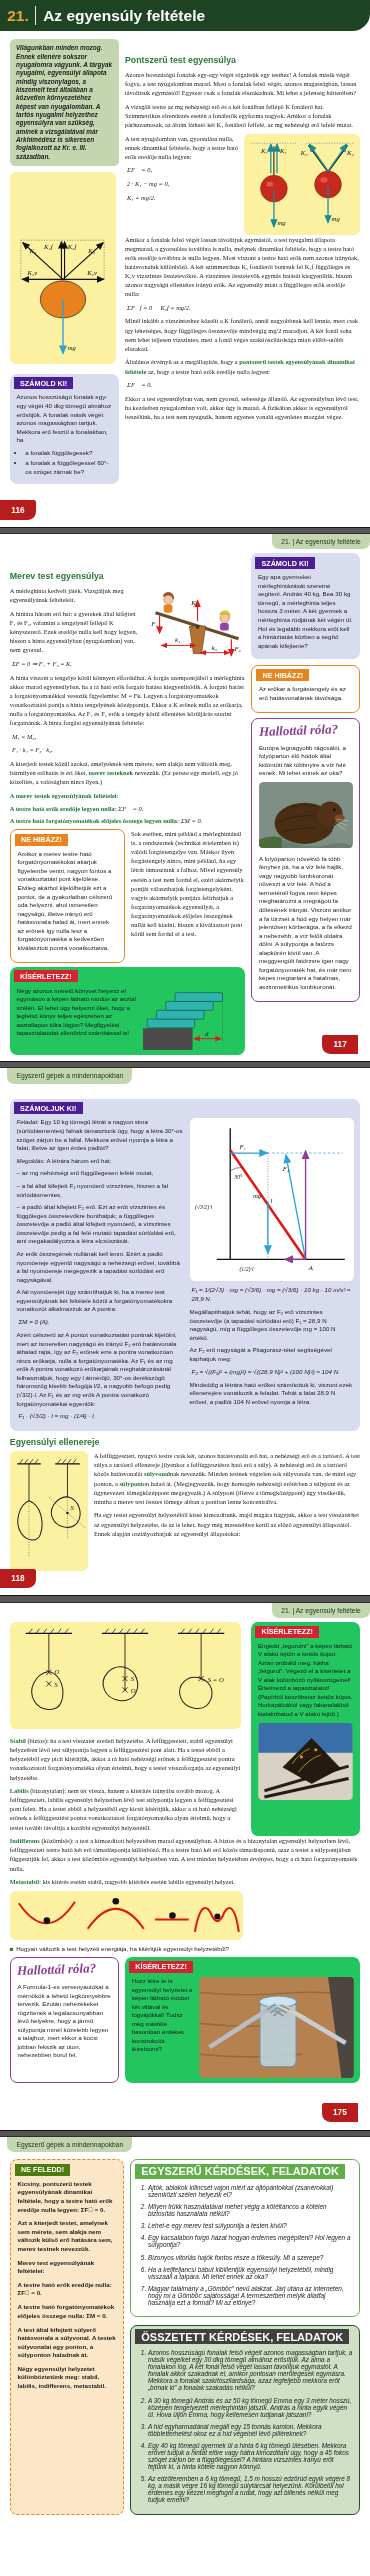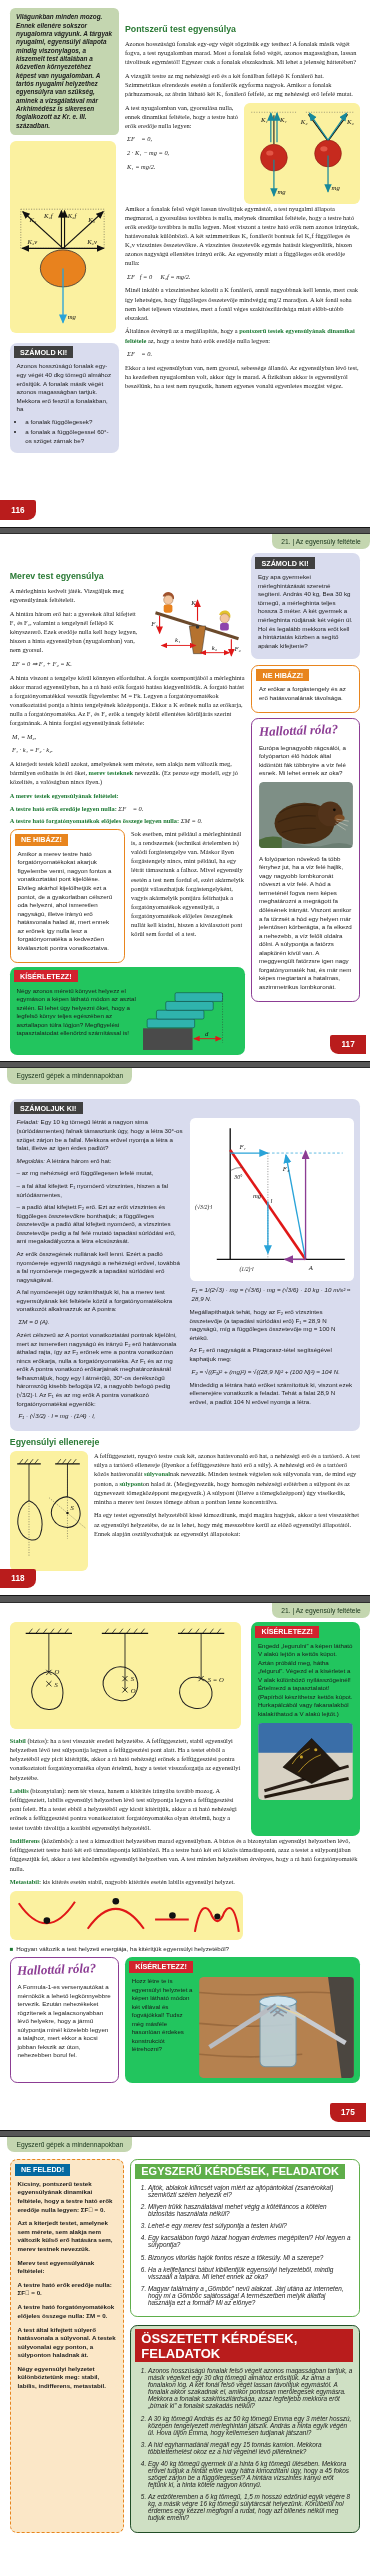--- a/index.html
+++ b/index.html
@@ -14,43 +14,43 @@
   .banner{background:#1f4423;height:31px;display:flex;align-items:center;gap:6.7px;border-radius:0 0 17.5px 0;padding-left:7.2px}
   .banner-num{color:#e9a13b;font:bold 15.5px "Liberation Sans",sans-serif}
   .banner-sep{width:1px;height:19.6px;background:#e8e8e8}
   .banner-title{color:#fff;font:bold 15.5px "Liberation Sans",sans-serif;margin:0}
   
   .tabrow{display:flex}
   .tabrow.r{justify-content:flex-end}
   .top-tab{background:#c4d6b0;color:#17331a;font:6.7px "Liberation Sans",sans-serif;padding:4.1px 9.3px;border-radius:0 0 7.2px 7.2px}
   .page-tab{position:absolute;bottom:7.2px;background:#b91c1c;color:#fff;font:bold 8.2px "Liberation Sans",sans-serif;padding:5.2px 11.3px}
   .page-tab.l{left:0;border-radius:0 2.1px 8.2px 0}
-  .page-tab.r{right:4px;border-radius:2.1px 0 0 8.2px}
+  .page-tab.r{right:12px;border-radius:2.1px 0 0 8.2px}
   
   h2.sec{color:#2a7a35;font:bold 8.8px "Liberation Sans",sans-serif;margin:6.2px 0 4.6px}
   .eq{font-style:italic;margin:1px 0 4.6px 2.1px}
   .note{background:#c4d6b0;border-radius:5.2px;padding:5.2px 6.2px;font:italic bold 6.4px "Liberation Sans",sans-serif;line-height:1.3}
   .greenb{color:#1e7a34;font-weight:bold}
   .condline{color:#1e7a34;font-weight:bold;margin:0 0 3.6px}
   .condline .blk{color:#1b1b1b;font-weight:normal;font-style:italic}
   .caption{font:6.2px "Liberation Sans",sans-serif;margin:3.1px 0 5.2px}
   .caption .sq{color:#1e7a34;margin-right:2.6px}
   
   .bx{border-radius:7.2px;padding:5.2px 6.7px;font-family:"Liberation Sans",sans-serif;font-size:6.2px;line-height:1.38;box-sizing:border-box}
   .bx p{margin:0 0 4.1px}
   .bx-head{display:inline-block;color:#fff;font:bold 7.2px "Liberation Sans",sans-serif;padding:1.5px 6.2px;margin:-1.5px 0 4.1px -2.6px}
-  .bx-blue{background:#d9dcee}.bx-blue .bx-head{background:#404040}
+  .bx-blue{background:#d9dcee}.bx-blue .bx-head{background:#4c1d95}
   .bx-orange{background:#fff;border:1.5px solid #e8851e}.bx-orange .bx-head{background:#e8851e}
   .bx-pink{background:#22c55e}.bx-pink .bx-head{background:#d2232e}
   .bx-purple{background:#fff;border:1.5px solid #8c3d94}
   .hal-title{color:#8c3d94;font:bold italic 13px "Liberation Serif",serif;margin:0 0 3.6px;transform:rotate(-2deg);transform-origin:left}
-  .bx-nefeledd{background:#fbe7c7;border:1.5px dashed #e8851e}.bx-nefeledd .bx-head{background:#0369a1}
+  .bx-nefeledd{background:#fbe7c7;border:1.5px dashed #e8851e}.bx-nefeledd .bx-head{background:#4d7c0f}
   .bx-nefeledd p{font-weight:bold;margin:0 0 5.2px}
   .bx-simple{background:#fff;border:1.5px solid #5fae4a}.bx-simple .bx-head{background:#5fae4a;font-size:11px}
-  .bx-complex{background:#cfe0c4;border:1px solid #214d27}.bx-complex .bx-head{background:#b91c1c;font-size:13px}
+  .bx-complex{background:#cfe0c4;border:1px solid #214d27}.bx-complex .bx-head{background:#404040;font-size:11px}
   .q ol{margin:1px 0 0 10.3px;padding:0}
   .q li{font:italic 6.4px "Liberation Sans",sans-serif;margin:0 0 5.2px}
   ul.bul{margin:2.1px 0 0 8.8px;padding:0}
   ul.bul li{margin:0 0 2.1px}
   .lead{font-style:italic}
   
   .figbox{background:#fbf1a0;border-radius:6.2px}
   svg text{font-family:"Liberation Serif",serif;font-style:italic;font-size:13px;fill:#111}
   .ladder-wrap{background:#fff;border-radius:5.2px;padding:2.1px}
   .w212{width:109px;flex:none}
@@ -73,20 +73,25 @@
 <marker id="ar" markerWidth="8" markerHeight="8" refX="6" refY="3" orient="auto">
         <path d="M0,0L7,3L0,6Z" fill="#e01818"></path>
       </marker>
 <marker id="ap" markerWidth="8" markerHeight="8" refX="6" refY="3" orient="auto">
         <path d="M0,0L7,3L0,6Z" fill="#8c3d94"></path>
       </marker>
 </defs>
 </svg>
 
 <div class="page">
+  <div class="banner">
+    <span class="banner-num">21.</span>
+    <span class="banner-sep"></span>
+    <h1 class="banner-title">Az egyensúly feltétele</h1>
+  </div>
   <div class="inner">
     <div class="row" style="margin-top:4.1px">
       <div class="w212">
         <div class="note">Világunkban minden mozog. Ennek ellenére sokszor nyugalomra vágyunk. A tárgyak nyugalmi, egyensúlyi állapota mindig viszonylagos, a kiszemelt test általában a közvetlen környezetéhez képest van nyugalomban. A tartós nyugalmi helyzethez egyensúlyra van szükség, aminek a vizsgálatával már Arkhimédész is sikeresen foglalkozott az Kr. e. III. században.</div>
         <svg class="figbox" width="106" height="192" viewBox="0 0 206 372" style="margin-top:6.2px;font-size:12.5px">
           <rect x="0" y="0" width="206" height="372" rx="14" fill="#fbf1a0"></rect>
           <rect x="21" y="132" width="162" height="76" fill="none" stroke="#333" stroke-width="1" stroke-dasharray="2,3"></rect>
           <line x1="103" y1="208" x2="25" y2="137" stroke="#111" stroke-width="2.2" marker-end="url(#ak)"></line>
           <line x1="103" y1="208" x2="181" y2="137" stroke="#111" stroke-width="2.2" marker-end="url(#ak)"></line>
           <line x1="100" y1="208" x2="100" y2="135" stroke="#111" stroke-width="2.2" marker-end="url(#ak)"></line>

